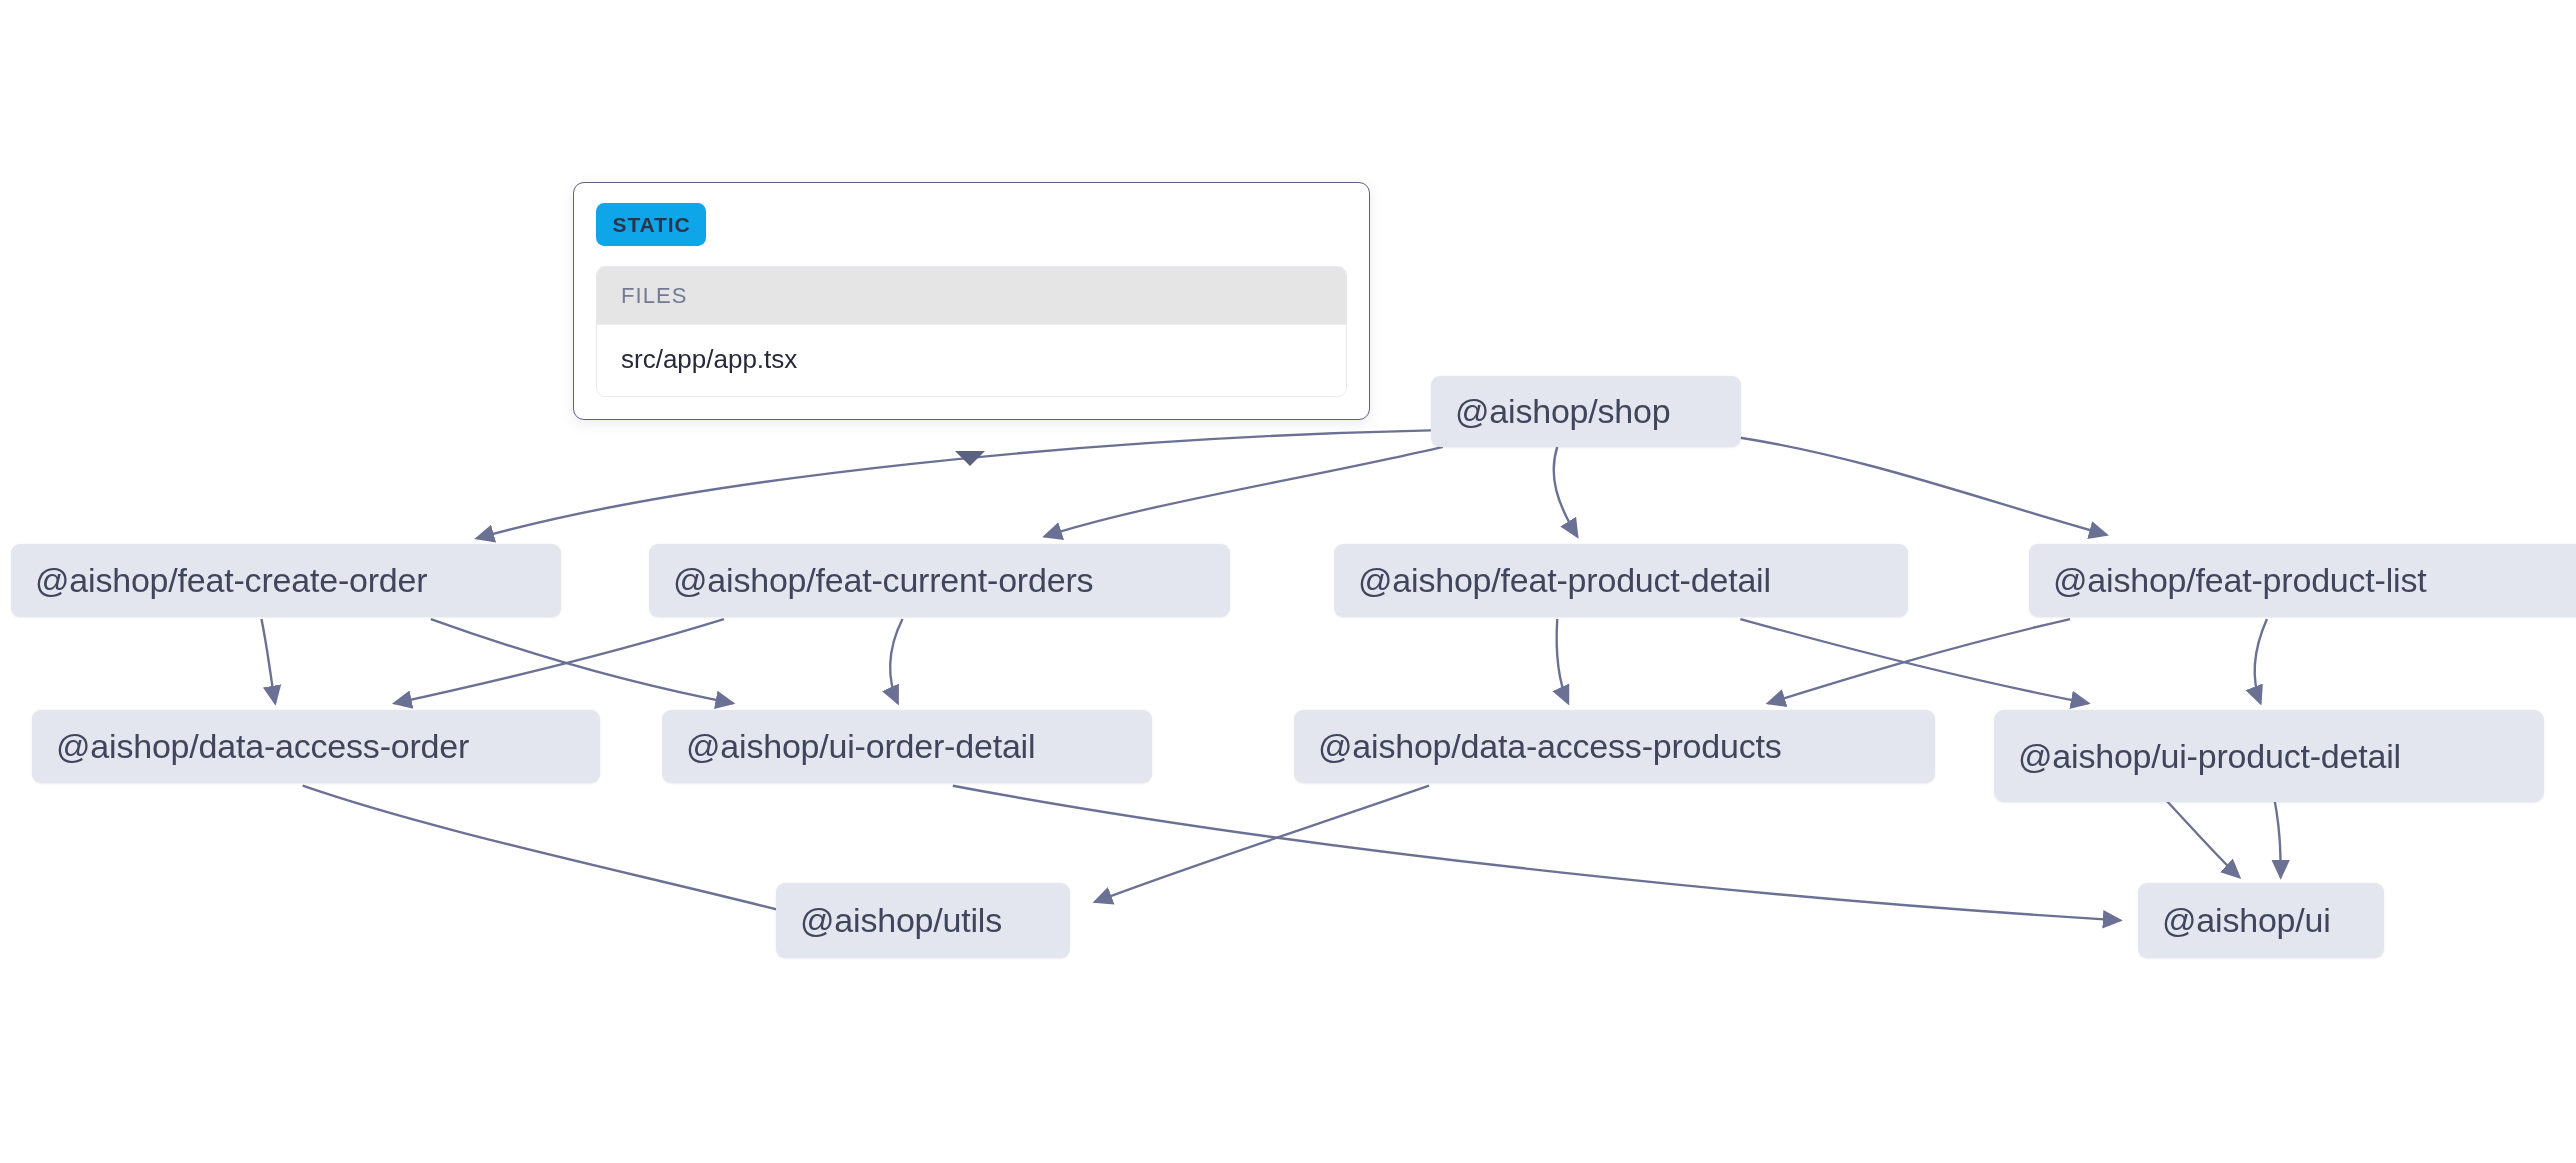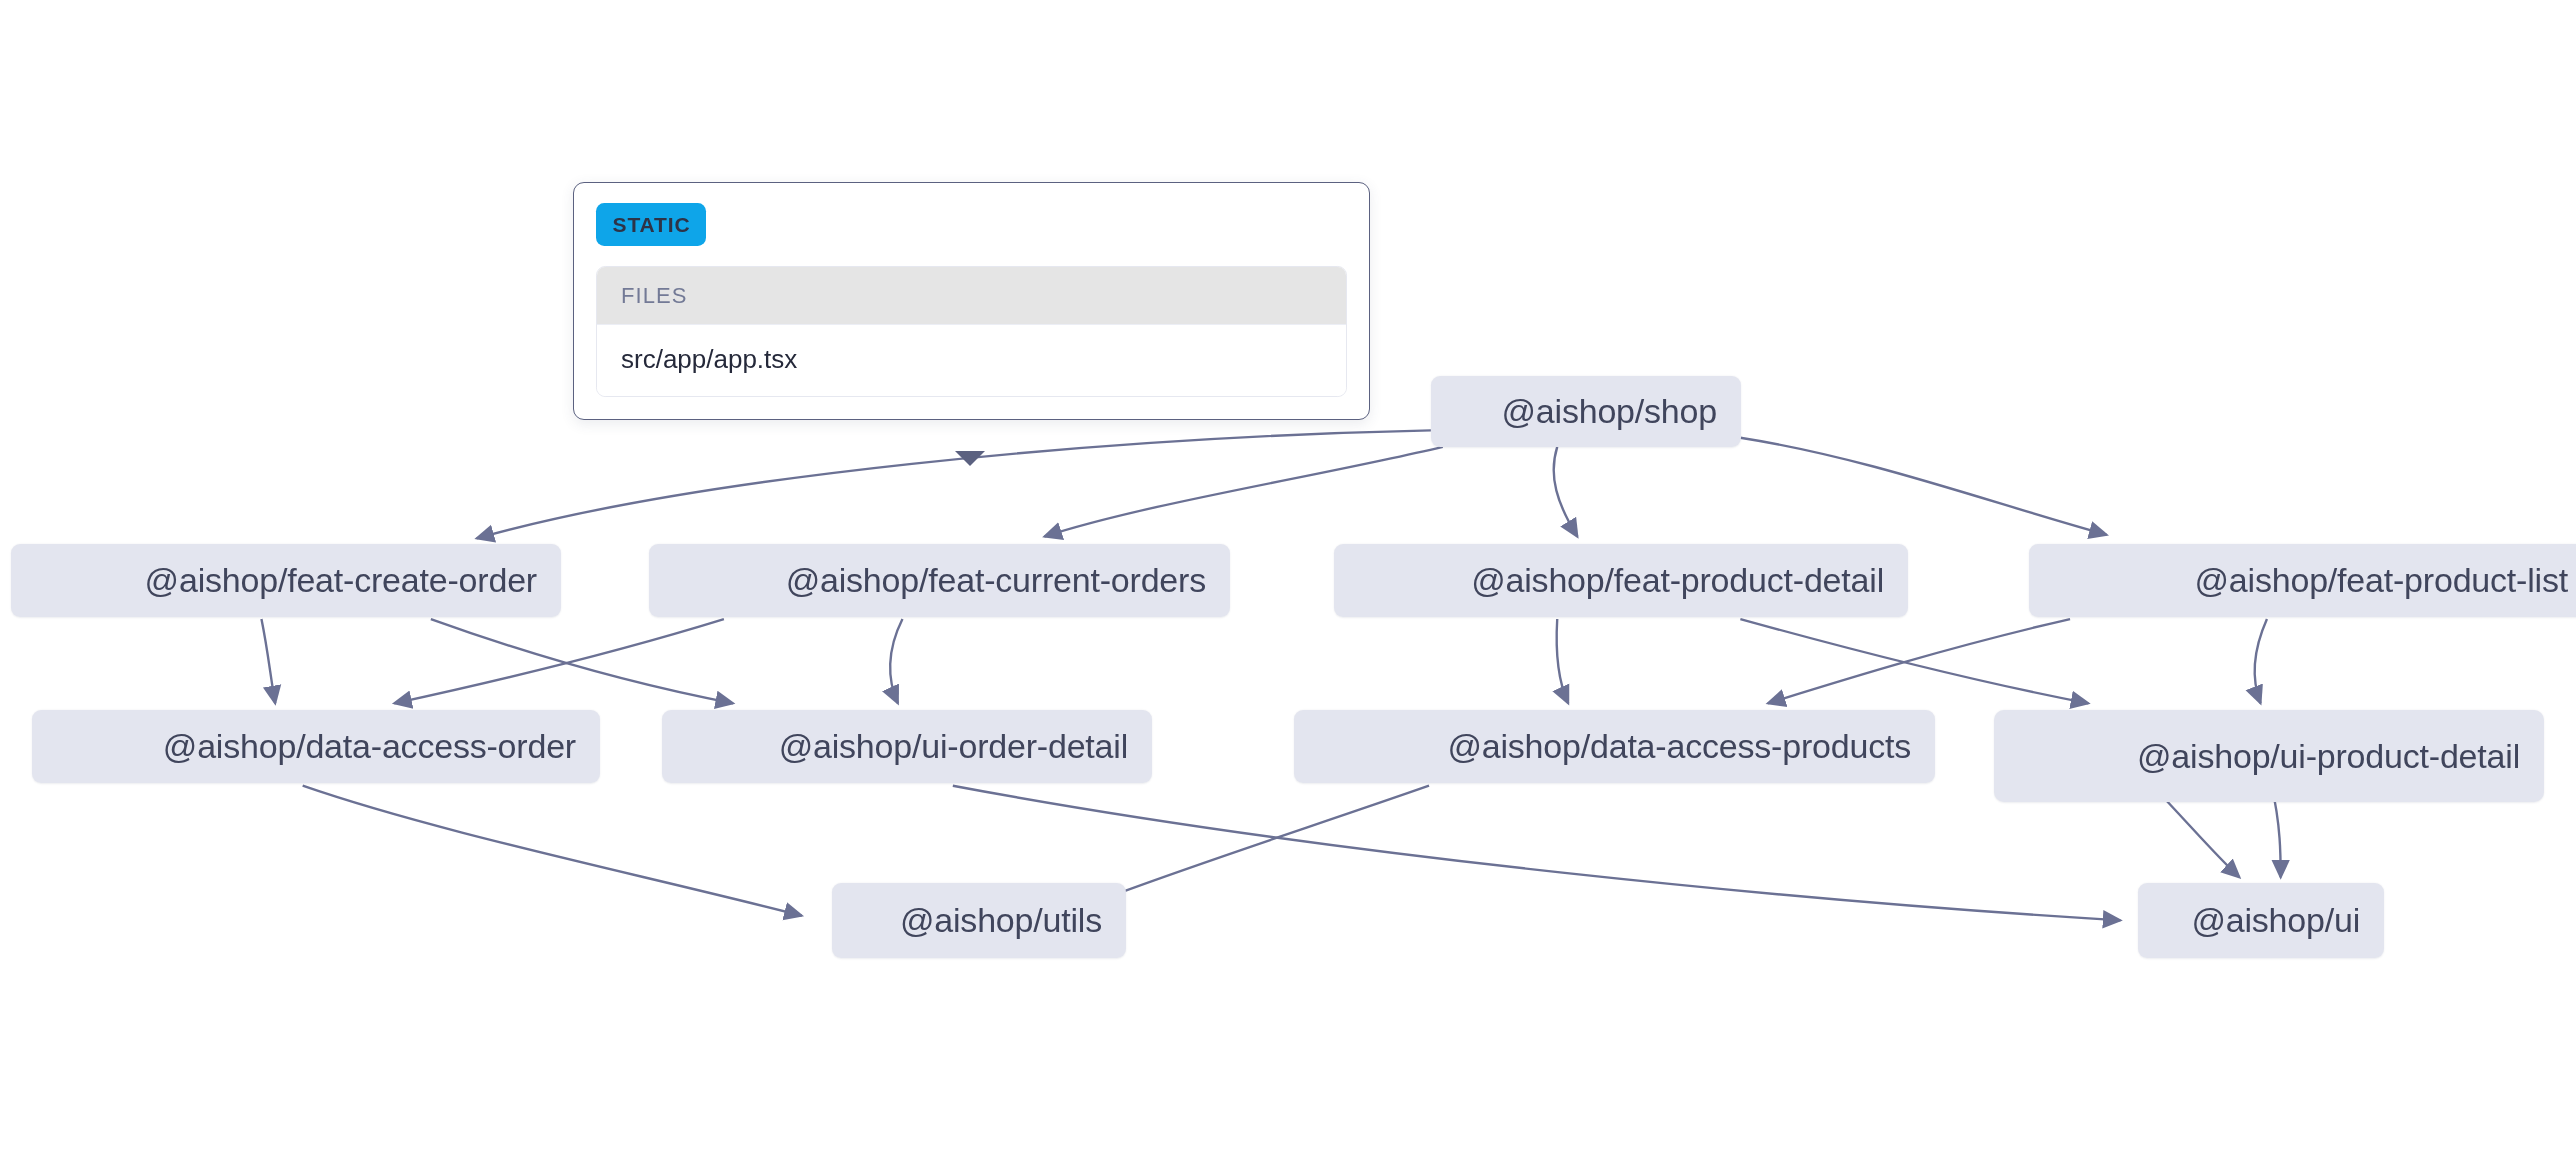--- a/index.html
+++ b/index.html
@@ -31,21 +31,21 @@
     pointer-events: none;
   }
 
   .graph-node {
     position: absolute;
     background: #e3e5ef;
     color: #40455c;
     border-radius: 9.2px;
     display: flex;
     align-items: center;
-    justify-content: flex-end;
+    justify-content: flex-start;
     font-family: "Liberation Sans", sans-serif;
     font-size: 34px;
     letter-spacing: -0.2px;
     white-space: nowrap;
     box-sizing: border-box;
     padding: 0 24px;
     box-shadow: 0 0.9px 1.8px rgba(70,76,105,0.10);
   }
 
   
@@ -197,21 +197,21 @@
   </div>
 
   <div class="graph-node" style="left:1294px; top:710px; width:641px; height:73px;">
     <span>@aishop/data-access-products</span>
   </div>
 
   <div class="graph-node" style="left:1994px; top:710px; width:550px; height:92px;border-radius:10px;">
     <span>@aishop/ui-product-detail</span>
   </div>
 
-  <div class="graph-node" style="left:832px; top:883px; width:294px; height:75px;">
+  <div class="graph-node" style="left:776px; top:883px; width:294px; height:75px;">
     <span>@aishop/utils</span>
   </div>
 
   <div class="graph-node" style="left:2138px; top:883px; width:246px; height:75px;">
     <span>@aishop/ui</span>
   </div>
 
   <div id="tooltip-card">
     <div class="tt-header">
       <span class="tt-badge">STATIC</span>

